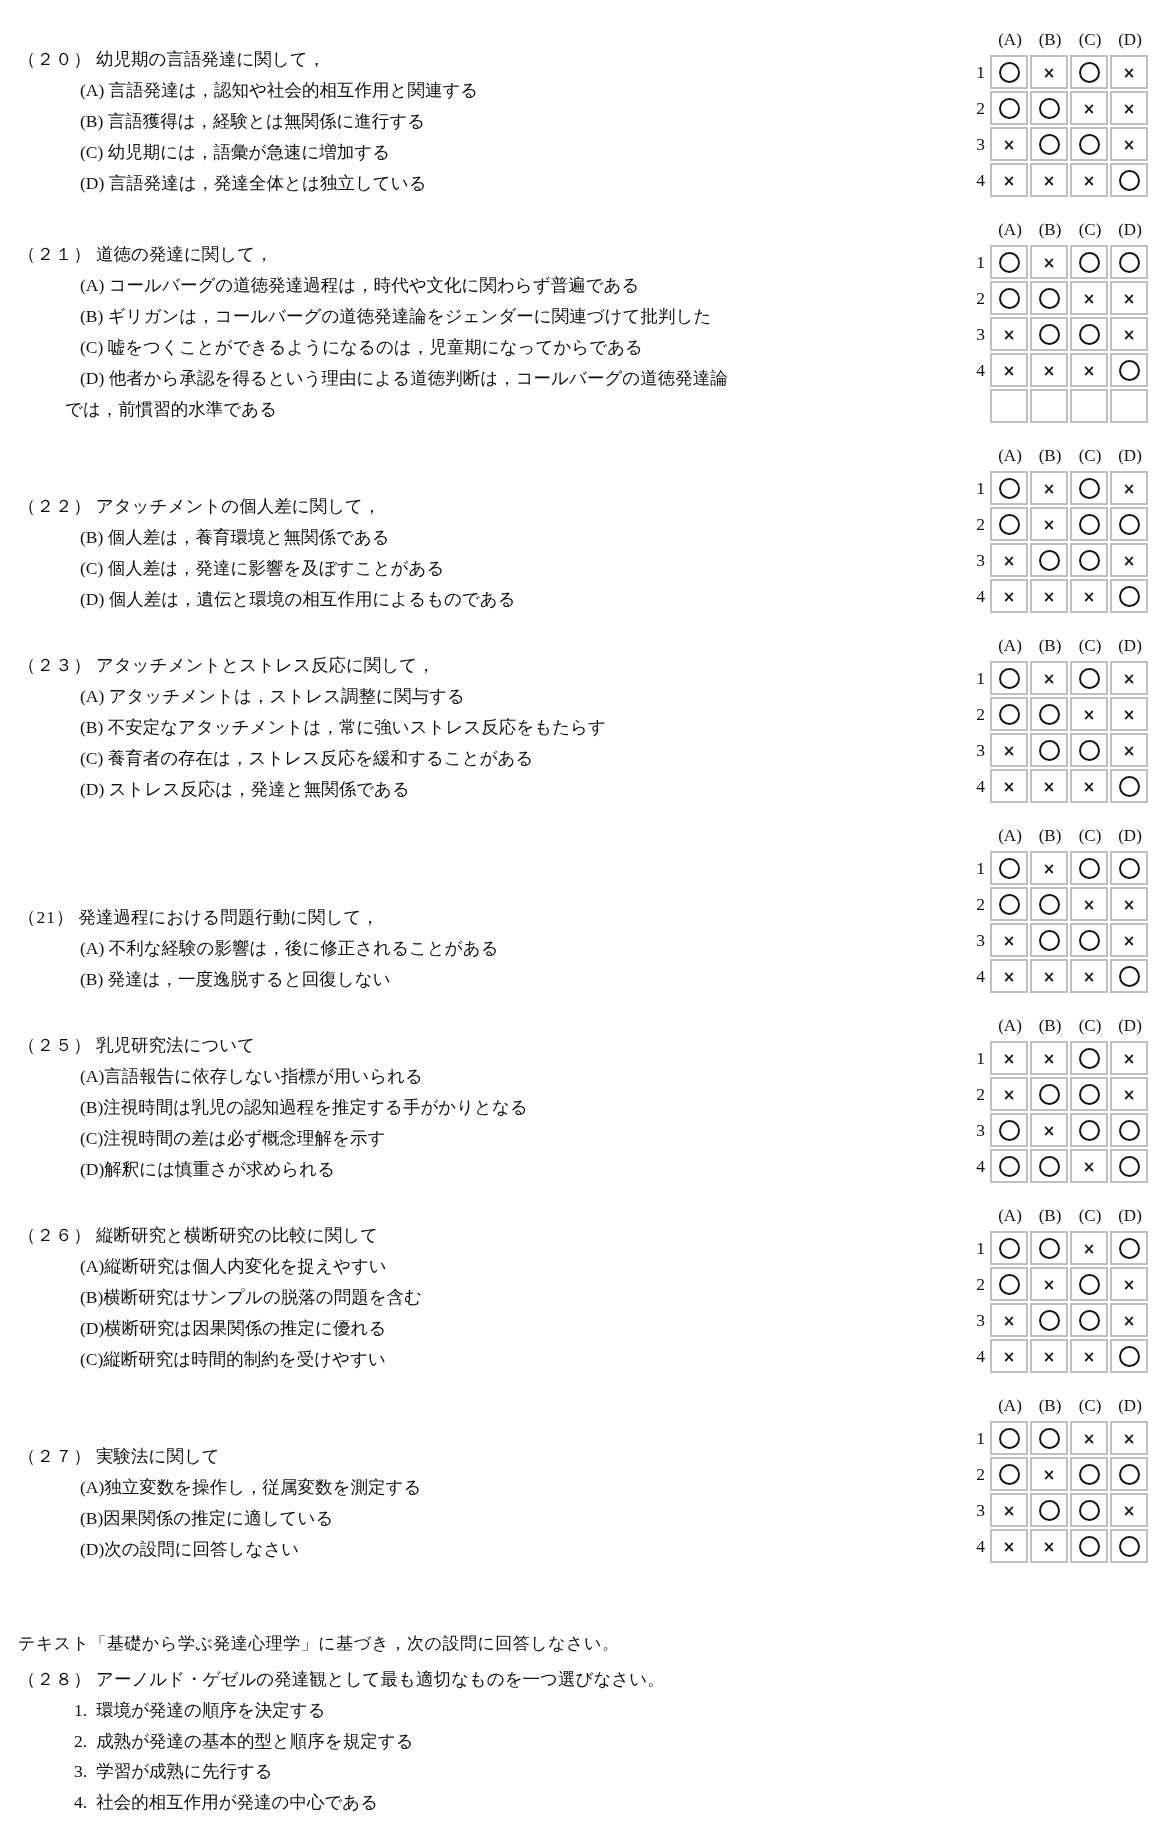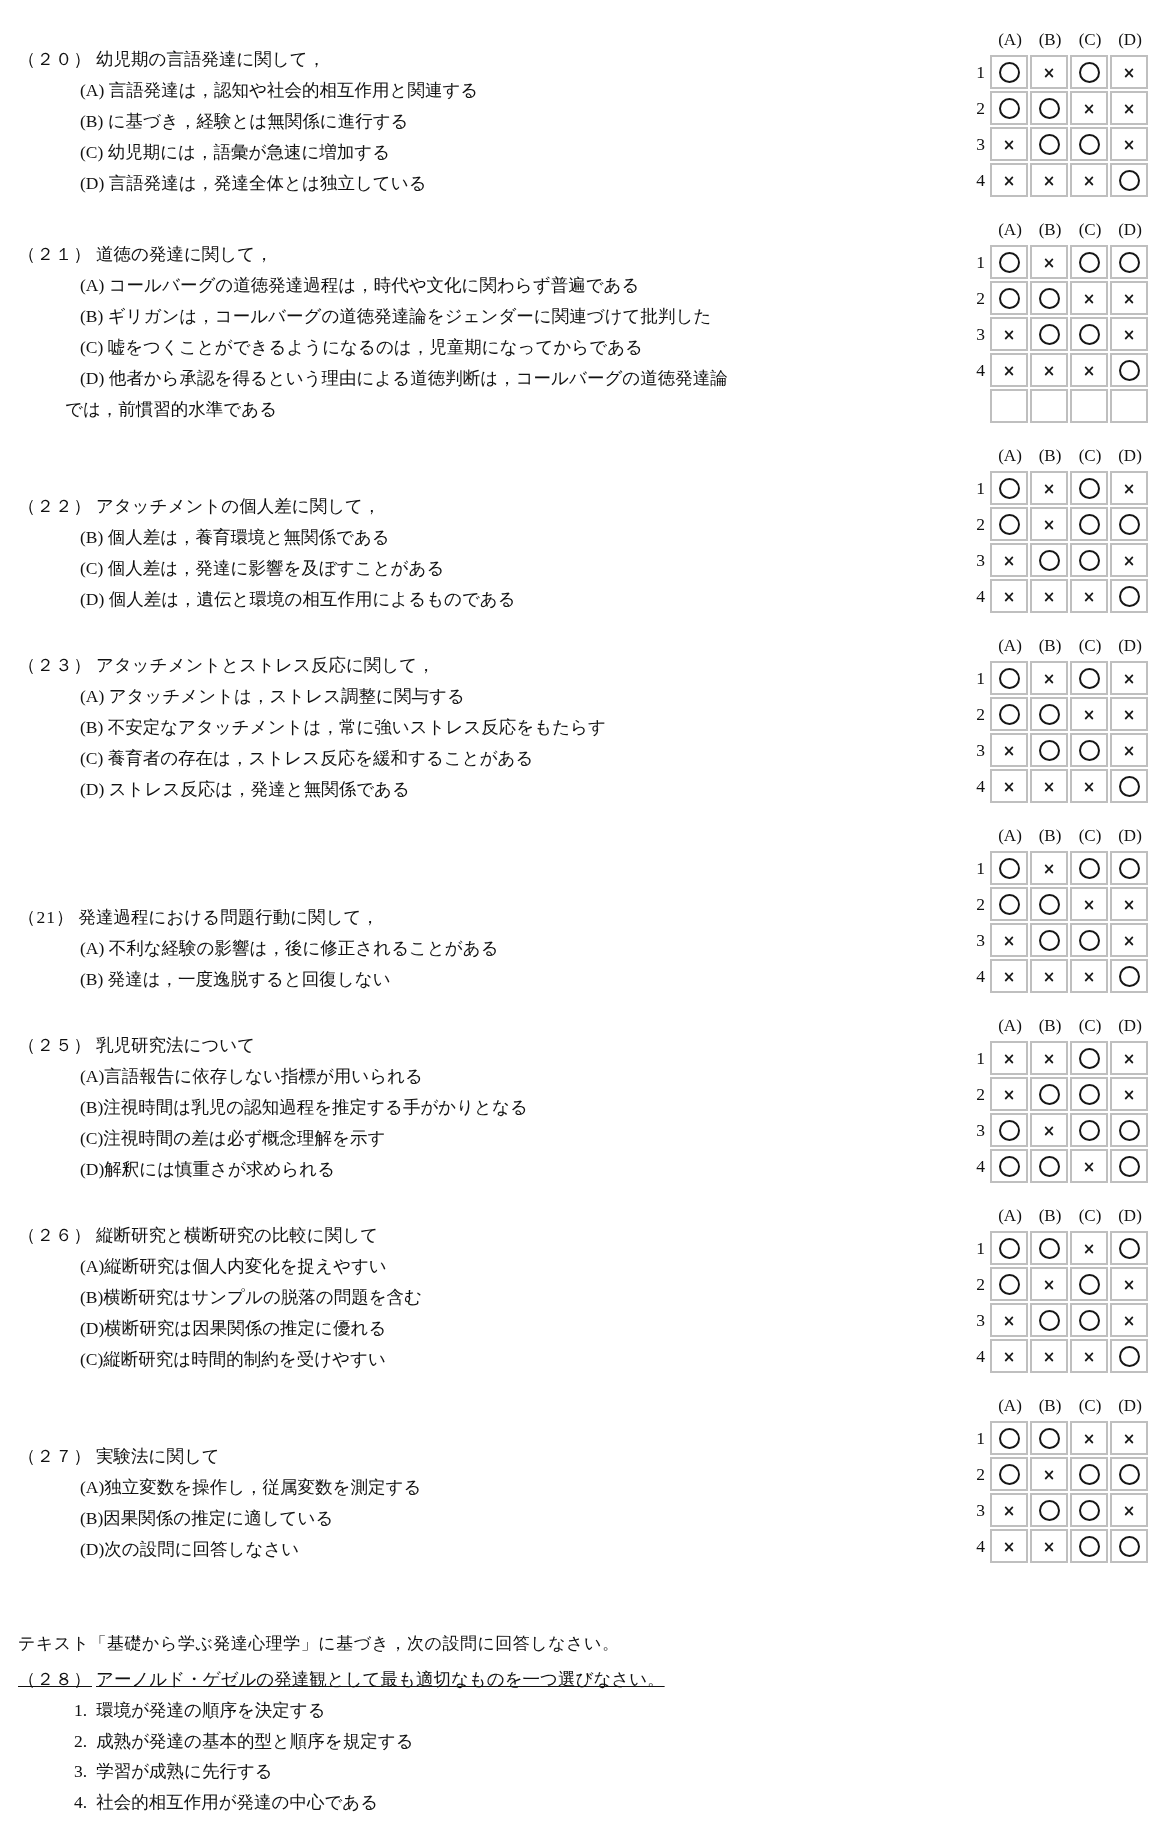--- a/index.html
+++ b/index.html
@@ -43,35 +43,35 @@
     font-size:15px;font-weight:600;line-height:1;color:#161616;
     vertical-align:middle;
   }
 
   
   .footer{margin-top:64px;}
   .instruction{
     font-family:"Liberation Sans","DejaVu Sans",sans-serif;
     font-size:17px;font-weight:normal;line-height:30px;letter-spacing:0.5px;
   }
-  .q28stem{font-size:17.5px;line-height:32px;margin-top:4px;white-space:nowrap;text-decoration:underline;}
+  .q28stem{font-size:17.5px;line-height:32px;margin-top:4px;white-space:nowrap;}
   .choice{font-size:17.5px;line-height:30.5px;padding-left:56px;white-space:nowrap;}
   .choice .cnum{margin-right:9px;}
 </style>
 </head>
 <body>
 
 <div class="page">
 
   <div>
       <div class="qblock">
         <div class="qtext">
           <div class="qstem"><span class="qnum">（２０）</span><span>幼児期の言語発達に関して，</span></div>
           <div class="qopt">(A) 言語発達は，認知や社会的相互作用と関連する</div>
-          <div class="qopt">(B) に基づき，経験とは無関係に進行する</div>
+          <div class="qopt">(B) 言語獲得は，経験とは無関係に進行する</div>
           <div class="qopt">(C) 幼児期には，語彙が急速に増加する</div>
           <div class="qopt">(D) 言語発達は，発達全体とは独立している</div>
         </div>
         <div class="qtable">
           <div class="thead">
             <span>(A)</span>
             <span>(B)</span>
             <span>(C)</span>
             <span>(D)</span>
           </div>

